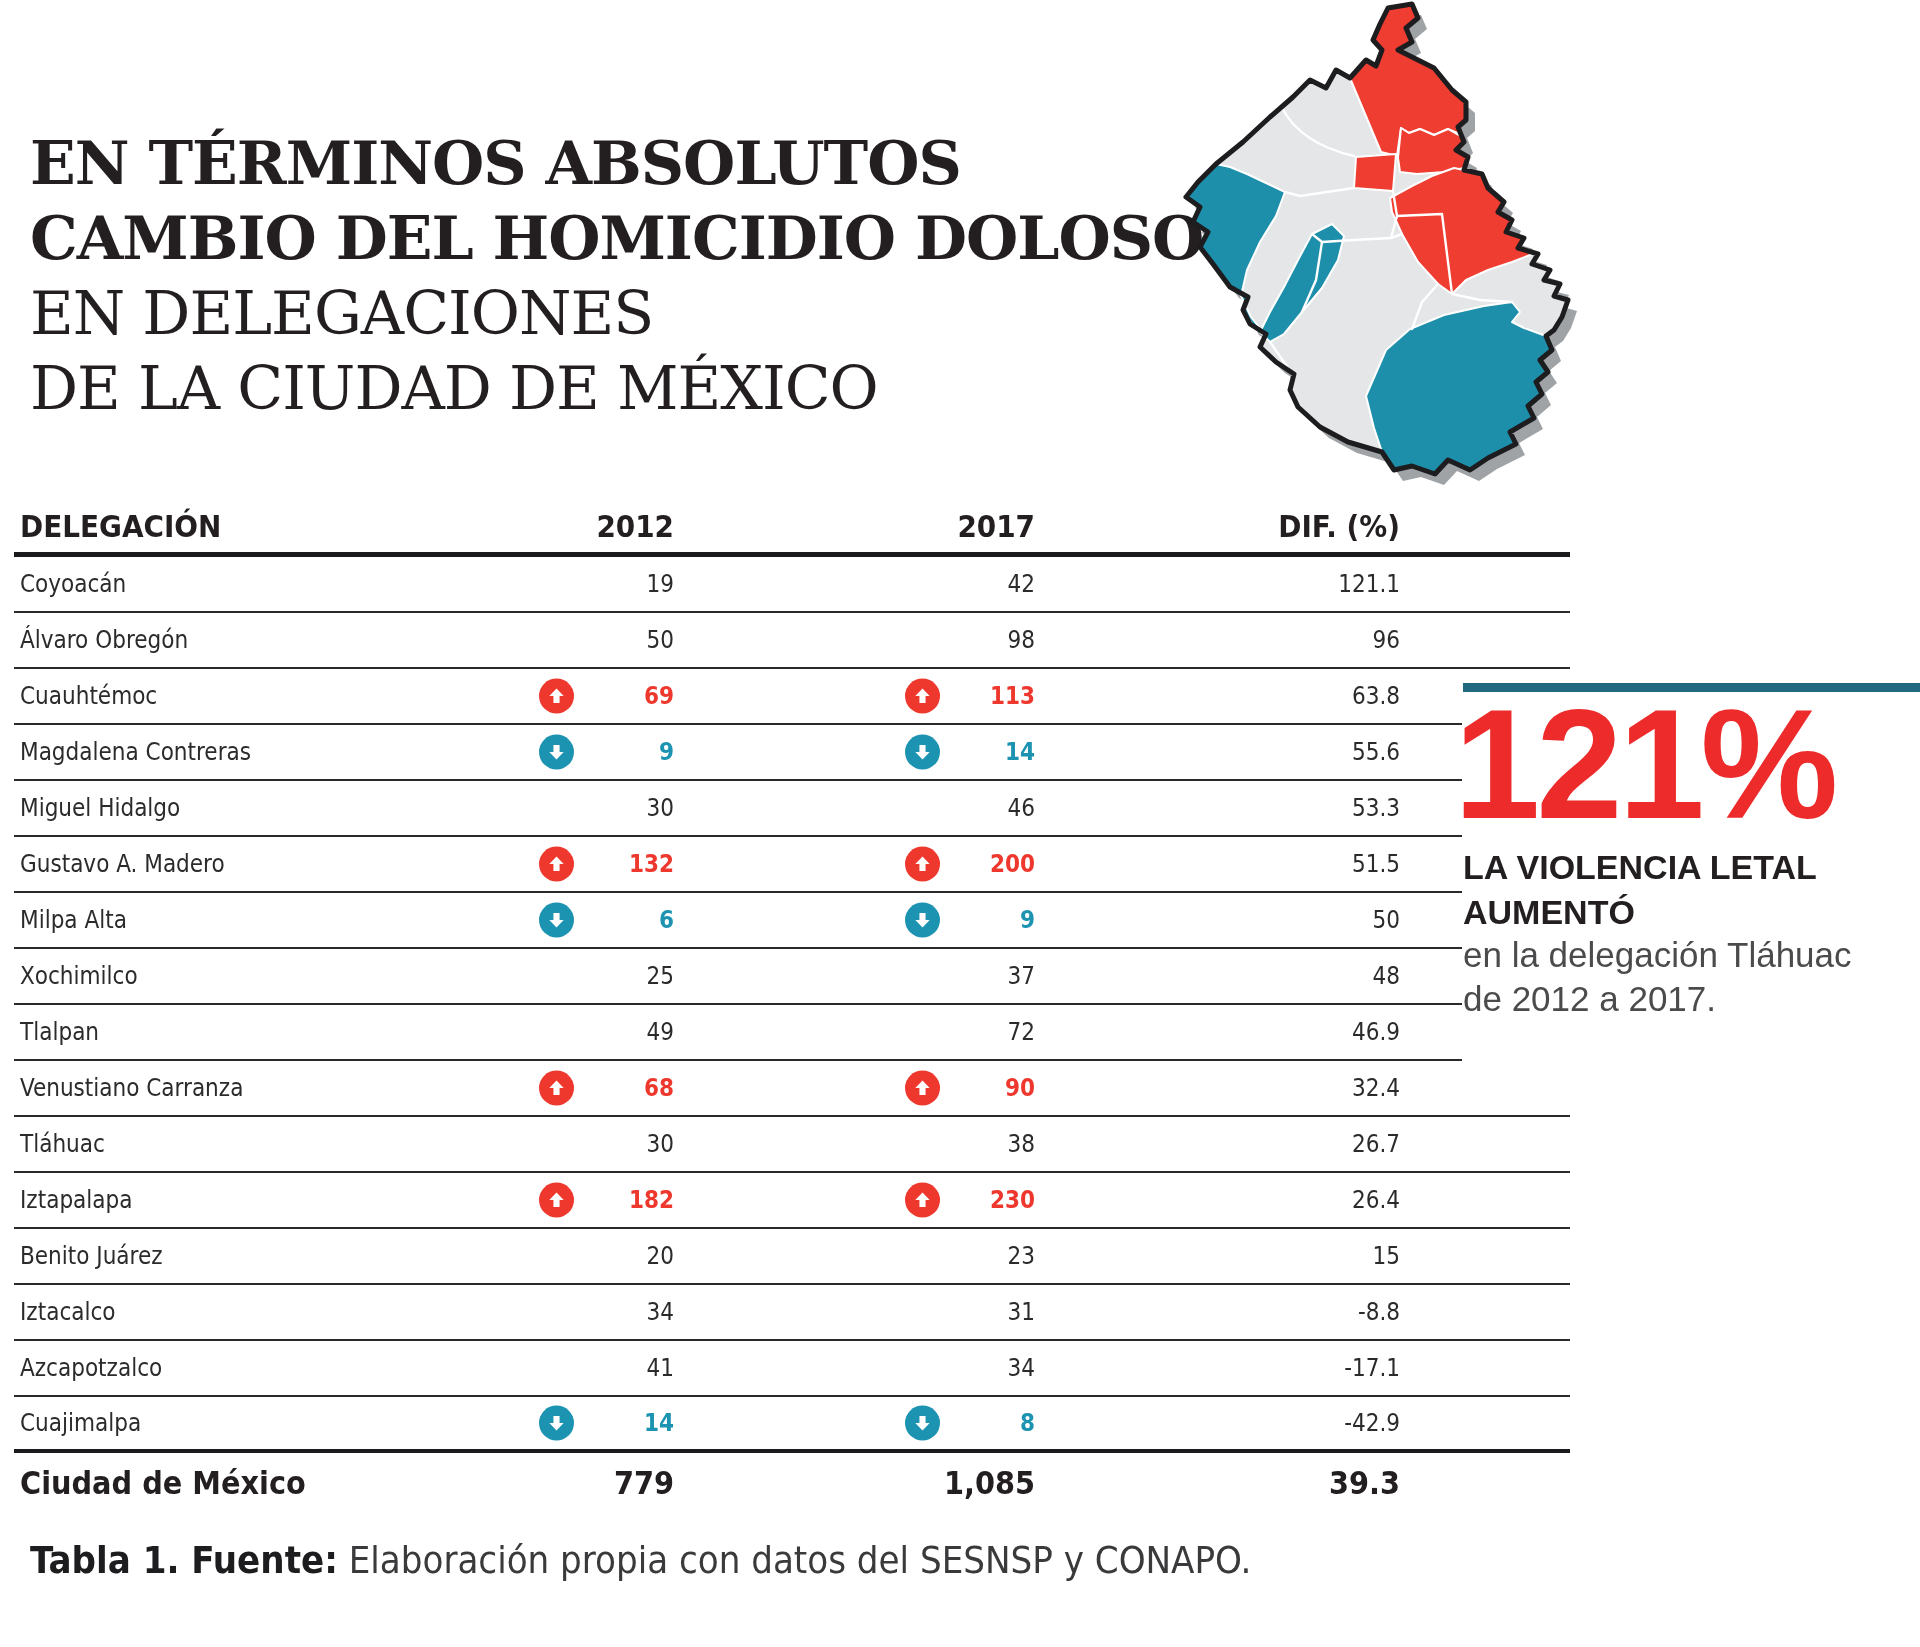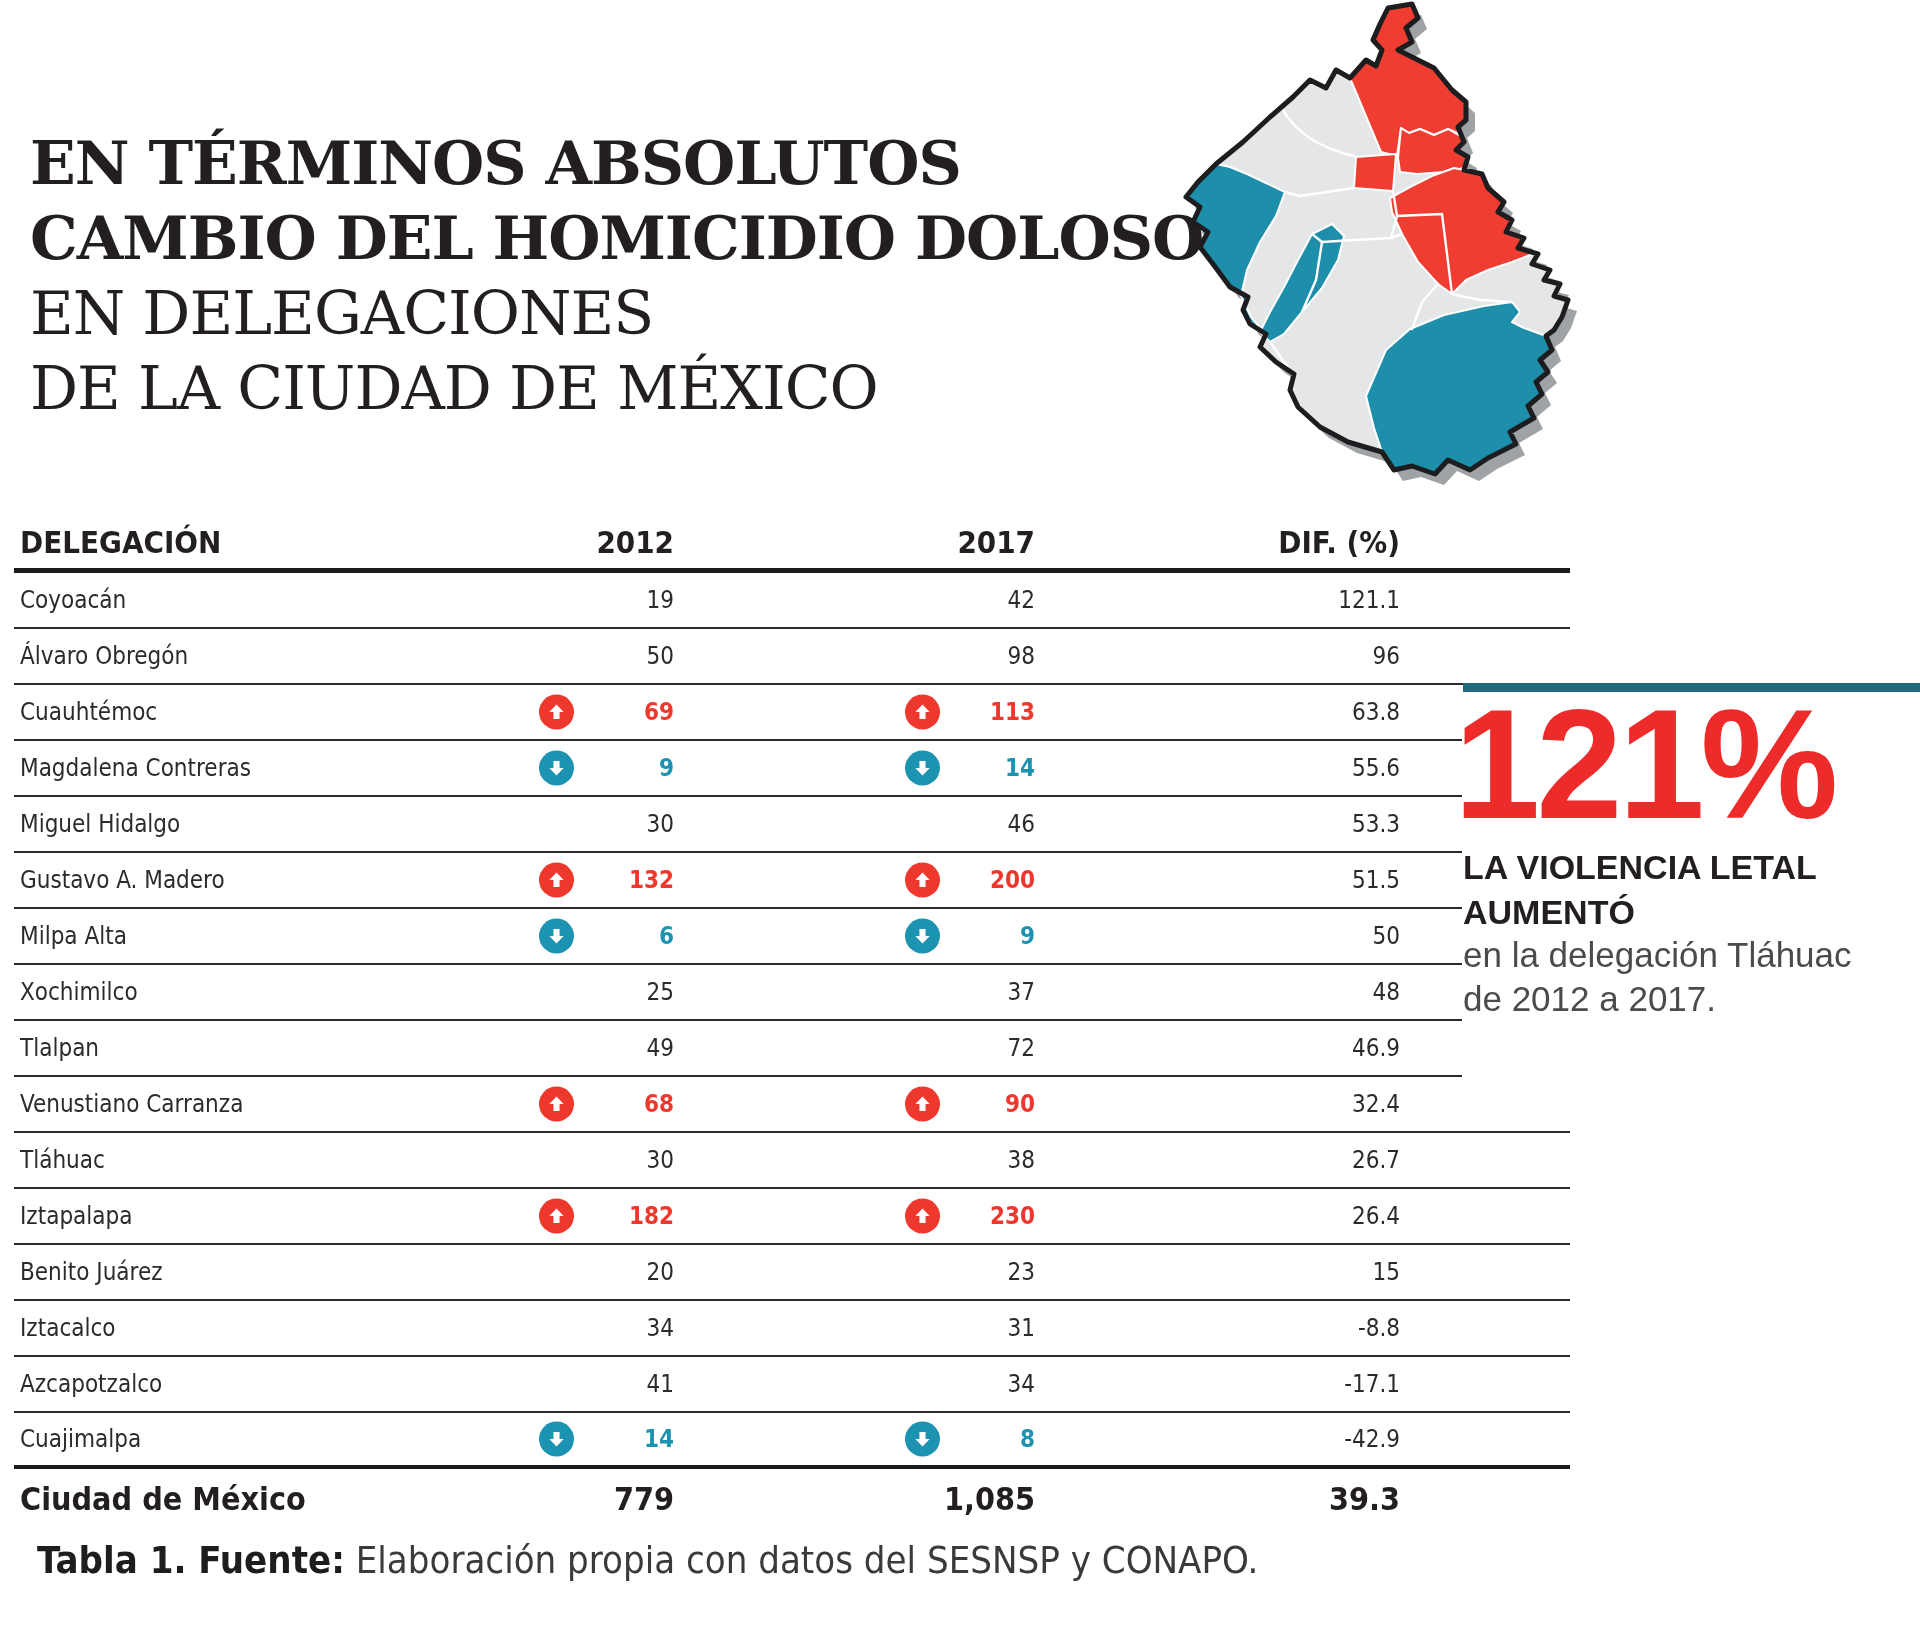--- a/index.html
+++ b/index.html
@@ -11,21 +11,21 @@
          color:#231f20;font-size:60px;line-height:75px;white-space:nowrap;letter-spacing:-1px;}
   .title .tb{font-weight:bold;}
 
   
   .map-wrap{position:absolute;left:1150px;top:0;width:440px;height:500px;}
   .map-wrap svg{width:100%;height:100%;display:block;}
 
   
   .tbl{position:absolute;left:14px;top:500px;width:1556px;font-stretch:condensed;}
   .thead{position:relative;height:52px;border-bottom:5px solid #1b1b1d;font-weight:bold;
-         font-size:31px;color:#231f20;margin-top:16px;}
+         font-size:31px;color:#231f20;}
   .trow{position:relative;height:56px;border-bottom:2px solid #2a2a2c;box-sizing:border-box;
         width:1556px;font-size:24px;}
   .trow.short{width:1448px;}
   .trow.thickb{border-bottom-width:4px;border-bottom-color:#1b1b1d;}
   .trow.total{height:60px;border-bottom:none;font-weight:bold;font-size:32px;color:#231f20;}
   .cell{position:absolute;top:0;height:100%;display:flex;align-items:center;justify-content:flex-end;}
   .cname{left:6px;justify-content:flex-start;}
   .c2012{left:525px;width:135px;}
   .c2017{left:891px;width:130px;}
   .cdif{left:1211px;width:175px;}
@@ -41,21 +41,21 @@
   .teal-bar{position:absolute;left:1463px;top:683px;width:457px;height:9px;background:#20697e;}
   .big-pct{position:absolute;left:1454px;top:695px;font-family:"Liberation Sans",sans-serif;
            font-weight:bold;font-size:155px;line-height:140px;color:#ec2b2a;letter-spacing:-4px;}
   .co-bold{position:absolute;left:1463px;top:845px;font-family:"Liberation Sans",sans-serif;
            font-weight:bold;font-size:34px;line-height:45px;color:#231f20;white-space:nowrap;}
   .co-reg{position:absolute;left:1463px;top:933px;font-family:"Liberation Sans",sans-serif;
           font-size:35px;line-height:44px;color:#4b4b4d;white-space:nowrap;}
 
   
   .footer{position:absolute;left:30px;top:1538px;font-size:38px;color:#3a3a3c;
-          font-stretch:condensed;white-space:nowrap;margin-left:7px;}
+          font-stretch:condensed;white-space:nowrap;}
   .footer .fb{font-weight:bold;color:#1d1d1f;}
 </style>
 </head>
 <body>
 
 <div class="canvas">
 
   <div class="title">
     <div class="tb">EN TÉRMINOS ABSOLUTOS</div>
     <div class="tb">CAMBIO DEL HOMICIDIO DOLOSO</div>

